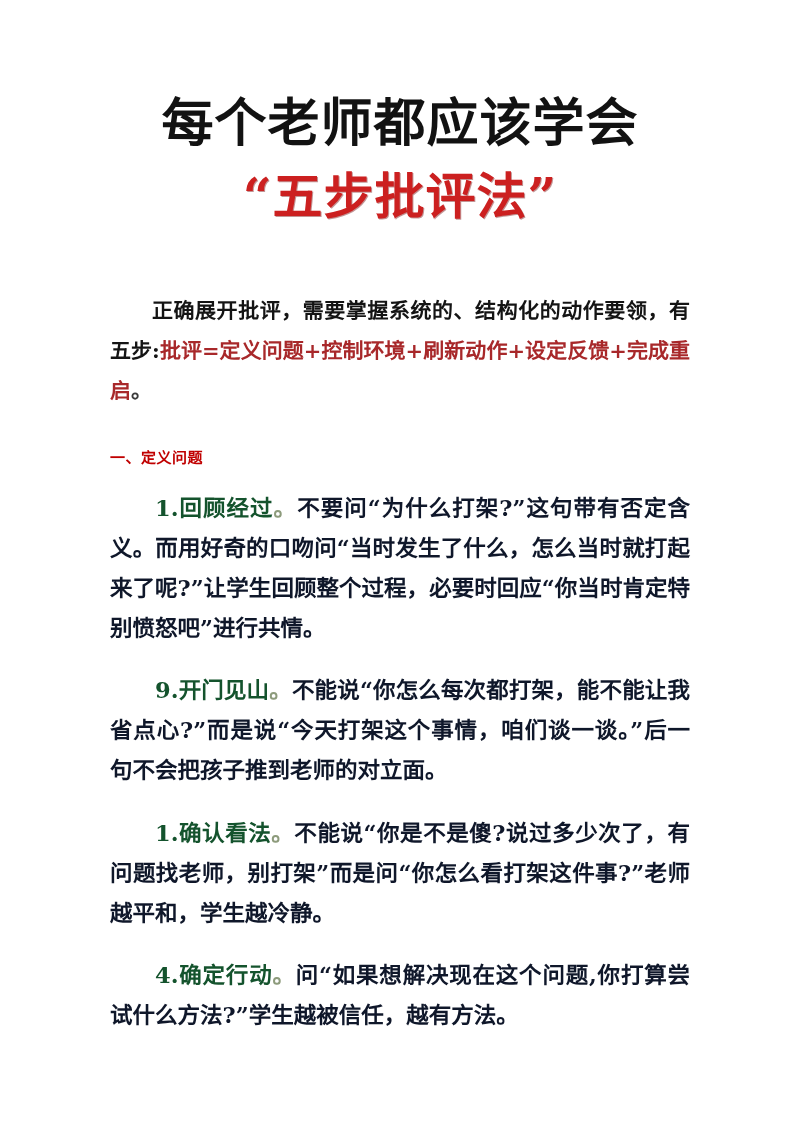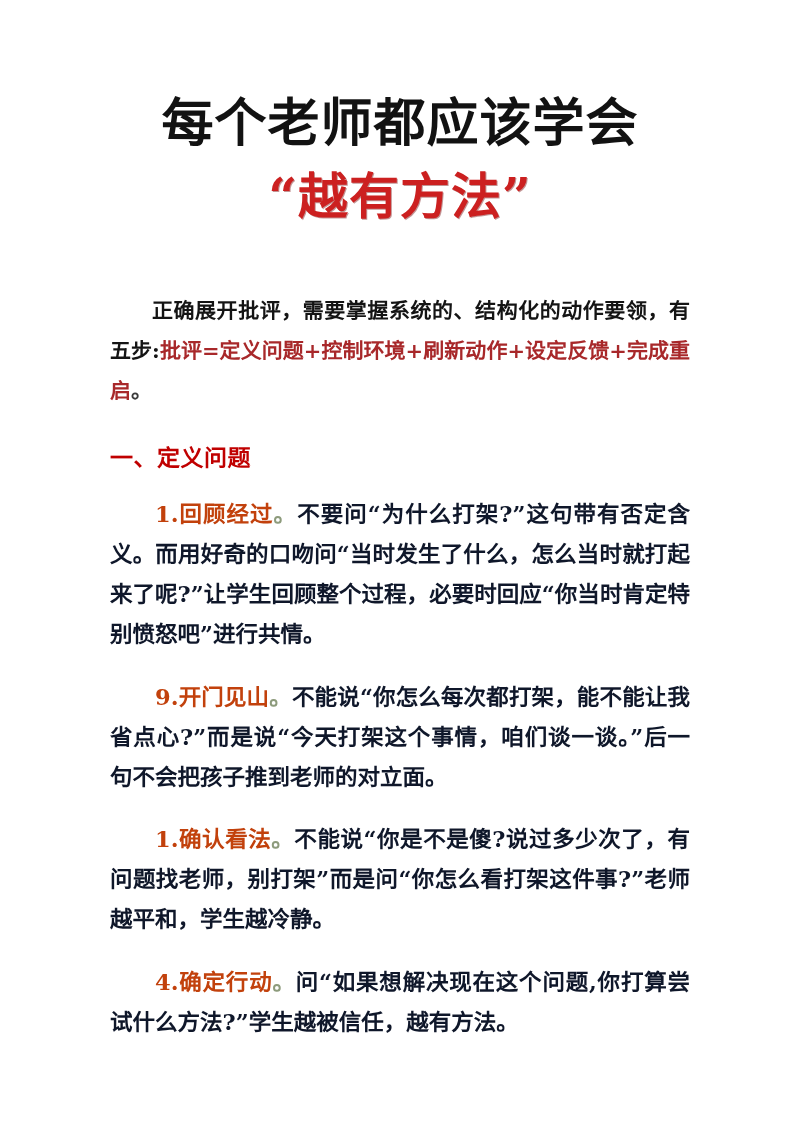--- a/index.html
+++ b/index.html
@@ -67,57 +67,57 @@
   }
   .intro .red-formula {
     color: #a8282a;
   }
   .intro .tail-period {
     color: #3a3a3a;
   }
 
   .section-heading {
     margin-top: 30px;
-    font-size: 23px;
+    font-size: 15px;
     font-weight: 700;
     color: #c00000;
     line-height: 34px;
     letter-spacing: 0.5px;
   }
 
   .item {
     margin-top: 9px;
     font-size: 22.5px;
     line-height: 40px;
     color: #141414;
     font-weight: 700;
     text-align: justify;
     text-justify: inter-ideograph;
     text-indent: 2em;
   }
   .item-label {
-    color: #c2410c;
+    color: #14532d;
     font-weight: 700;
   }
   .item-label-period {
     color: #8d9b7c;
     font-weight: 700;
   }
   .item-body {
     color: #0f172a;
   }
 </style>
 </head>
 <body>
 
 <div class="page">
 
   <div class="title-block">
     <div class="title-line-1">每个老师都应该学会</div>
-    <div class="title-line-2">“越有方法”</div>
+    <div class="title-line-2">“五步批评法”</div>
   </div>
 
   <p class="intro">
     <span class="intro-lead">正确展开批评，需要掌握系统的、结构化的动作要领，有五步:</span><span class="red-formula">批评=定义问题+控制环境+刷新动作+设定反馈+完成重启</span><span class="tail-period">。</span>
   </p>
 
   <h2 class="section-heading">一、定义问题</h2>
 
   <p class="item">
     <span class="item-label">1.回顾经过</span><span class="item-label-period">。</span><span class="item-body">不要问“为什么打架?”这句带有否定含义。而用好奇的口吻问“当时发生了什么，怎么当时就打起来了呢?”让学生回顾整个过程，必要时回应“你当时肯定特别愤怒吧”进行共情。</span>

